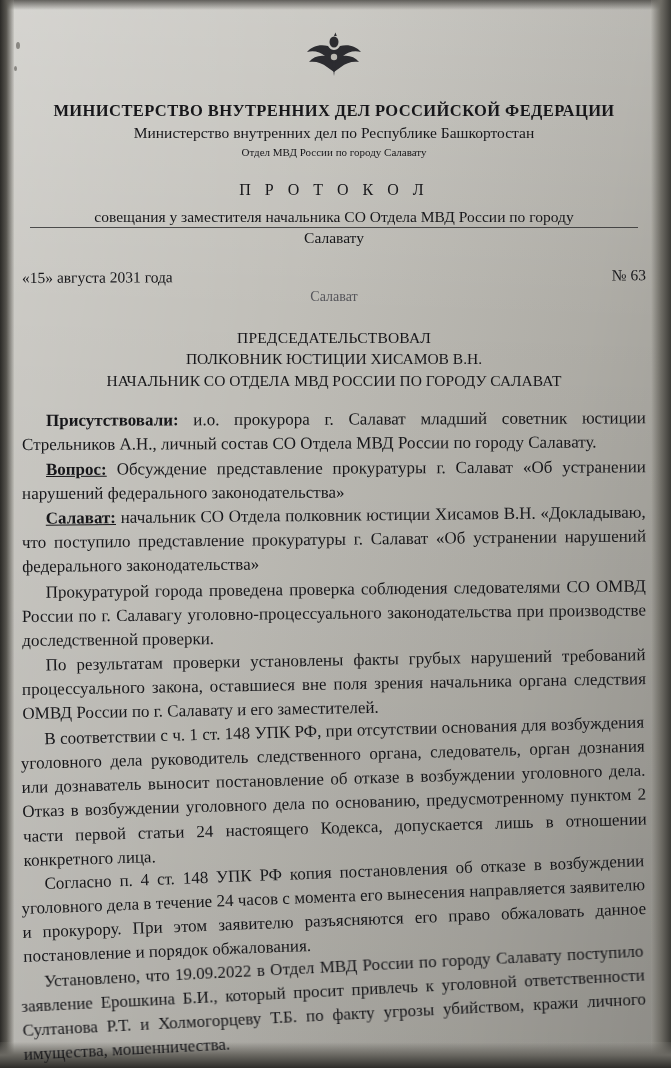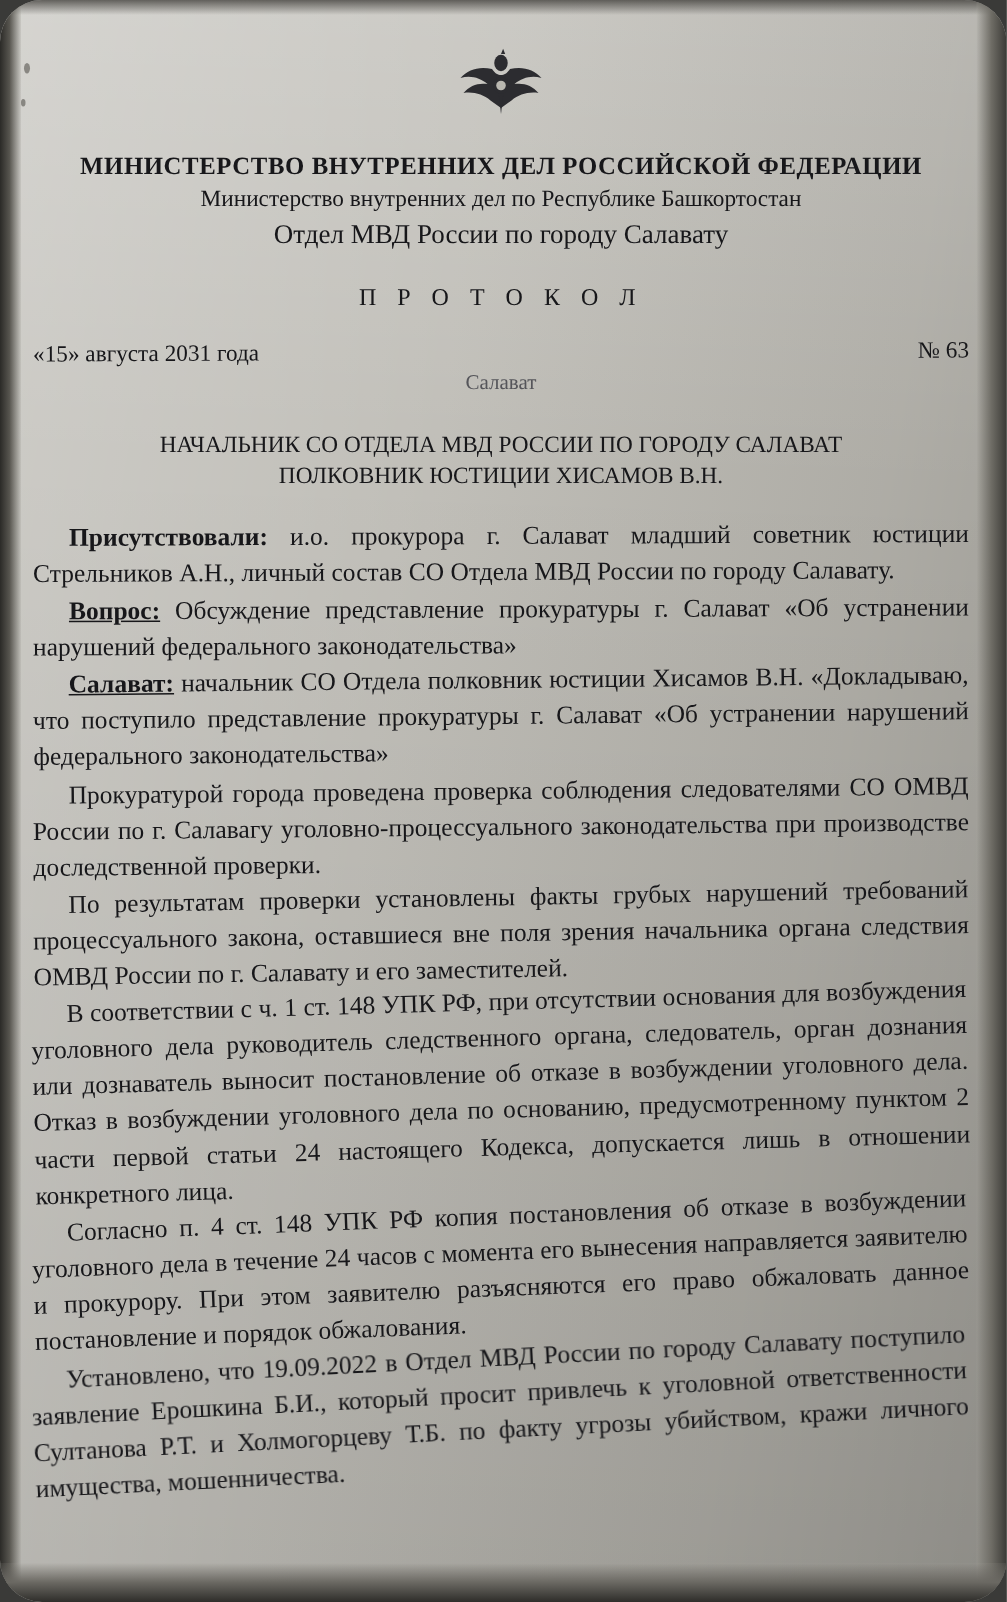--- a/index.html
+++ b/index.html
@@ -15,21 +15,20 @@
   }
   .page {
     position: relative;
     width: 671px;
     height: 1068px;
     background: #b9b7b0;
     background-image:
       linear-gradient(100deg, rgba(255,255,255,0.30) 0%, rgba(255,255,255,0.10) 40%, rgba(0,0,0,0.06) 75%, rgba(0,0,0,0.16) 100%),
       linear-gradient(182deg, rgba(255,255,255,0.18) 0%, rgba(0,0,0,0.00) 30%, rgba(0,0,0,0.10) 100%);
     overflow: hidden;
-    border-radius: 28px;
   }
   
   .edge-left {
     position: absolute;
     left: 0; top: 0; bottom: 0;
     width: 14px;
     background: linear-gradient(90deg, #2b2a27 0%, #57554f 45%, rgba(160,158,150,0.2) 100%);
   }
   .edge-right {
     position: absolute;
@@ -76,21 +75,21 @@
     line-height: 1.28;
   }
   .org-line1 {
     font-size: 16.5px;
     font-weight: bold;
     letter-spacing: .4px;
     font-variant: small-caps;
     text-transform: uppercase;
   }
   .org-line2 { font-size: 15.5px; margin-top: 2px; }
-  .org-line3 { font-size: 18px; margin-top: 2px; }
+  .org-line3 { font-size: 11px; margin-top: 2px; }
 
   .doc-title {
     text-align: center;
     margin-top: 22px;
     font-size: 16px;
     font-weight: normal;
     letter-spacing: 5px;
   }
   .doc-sub {
     text-align: center;
@@ -178,30 +177,36 @@
     </div>
 
     <div class="org-block">
       <div class="org-line1">МИНИСТЕРСТВО ВНУТРЕННИХ ДЕЛ РОССИЙСКОЙ ФЕДЕРАЦИИ</div>
       <div class="org-line2">Министерство внутренних дел по Республике Башкортостан</div>
       <div class="org-line3">Отдел МВД России по городу Салавату</div>
     </div>
 
     <div class="doc-title">П Р О Т О К О Л</div>
 
+    <div class="doc-sub" style="position:relative;">
+      <div>совещания у заместителя начальника СО Отдела МВД России по городу</div>
+      <div class="rule" style="left:8px;right:8px;top:20px;"></div>
+      <div>Салавату</div>
+    </div>
 
     <div class="meta-row skew1">
       <span>«15» августа 2031 года</span>
       <span>№ 63</span>
     </div>
     <div class="meta-city">Салават</div>
 
     <div class="chair">
+      <div class="l1">ПРЕДСЕДАТЕЛЬСТВОВАЛ</div>
+      <div>ПОЛКОВНИК ЮСТИЦИИ ХИСАМОВ В.Н.</div>
       <div>НАЧАЛЬНИК СО ОТДЕЛА МВД РОССИИ ПО ГОРОДУ САЛАВАТ</div>
-      <div>ПОЛКОВНИК ЮСТИЦИИ ХИСАМОВ В.Н.</div>
     </div>
 
     <div class="body-text">
 
       <p class="p skew1">
         <span class="lbl">Присутствовали:</span><span> и.о. прокурора г. Салават младший советник юстиции Стрельников А.Н., личный состав СО Отдела МВД России по городу Салавату.</span>
       </p>
 
       <p class="p skew1">
         <span class="lbl ul">Вопрос:</span><span> Обсуждение представление прокуратуры г. Салават «Об устранении нарушений федерального законодательства»</span>

